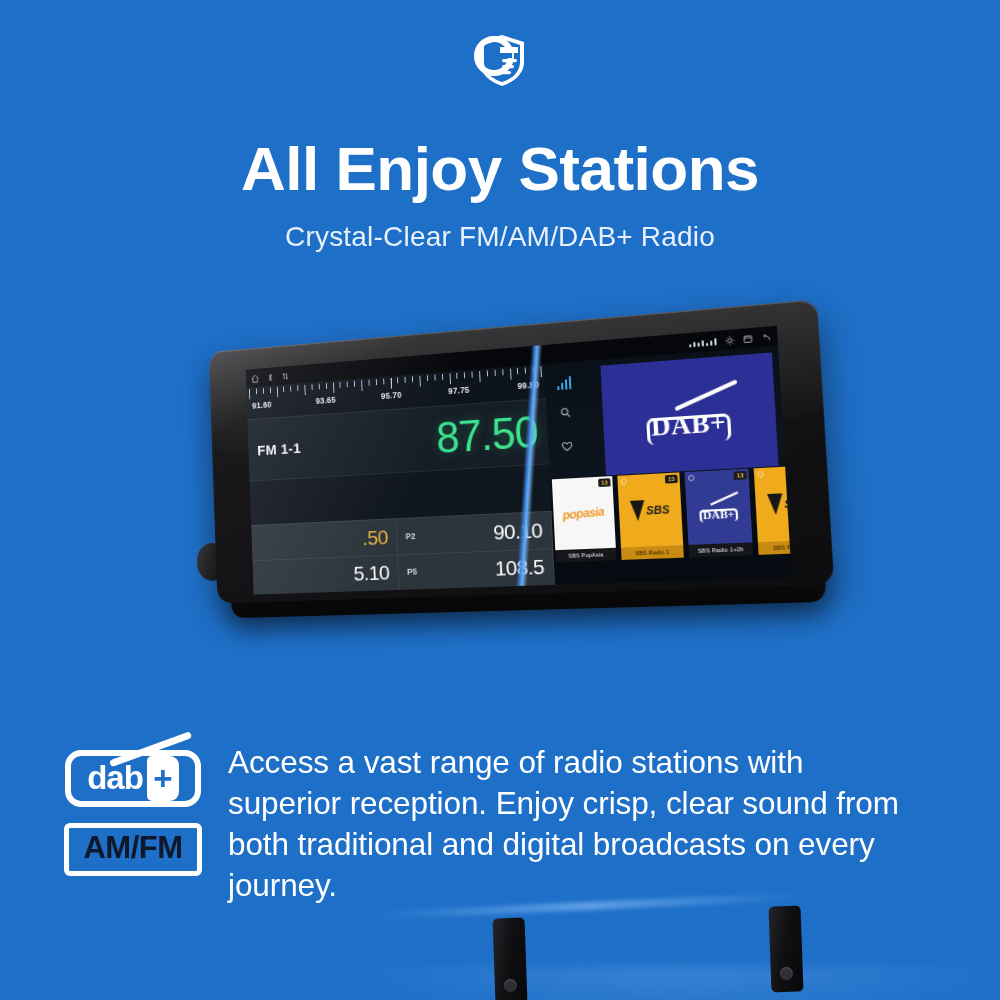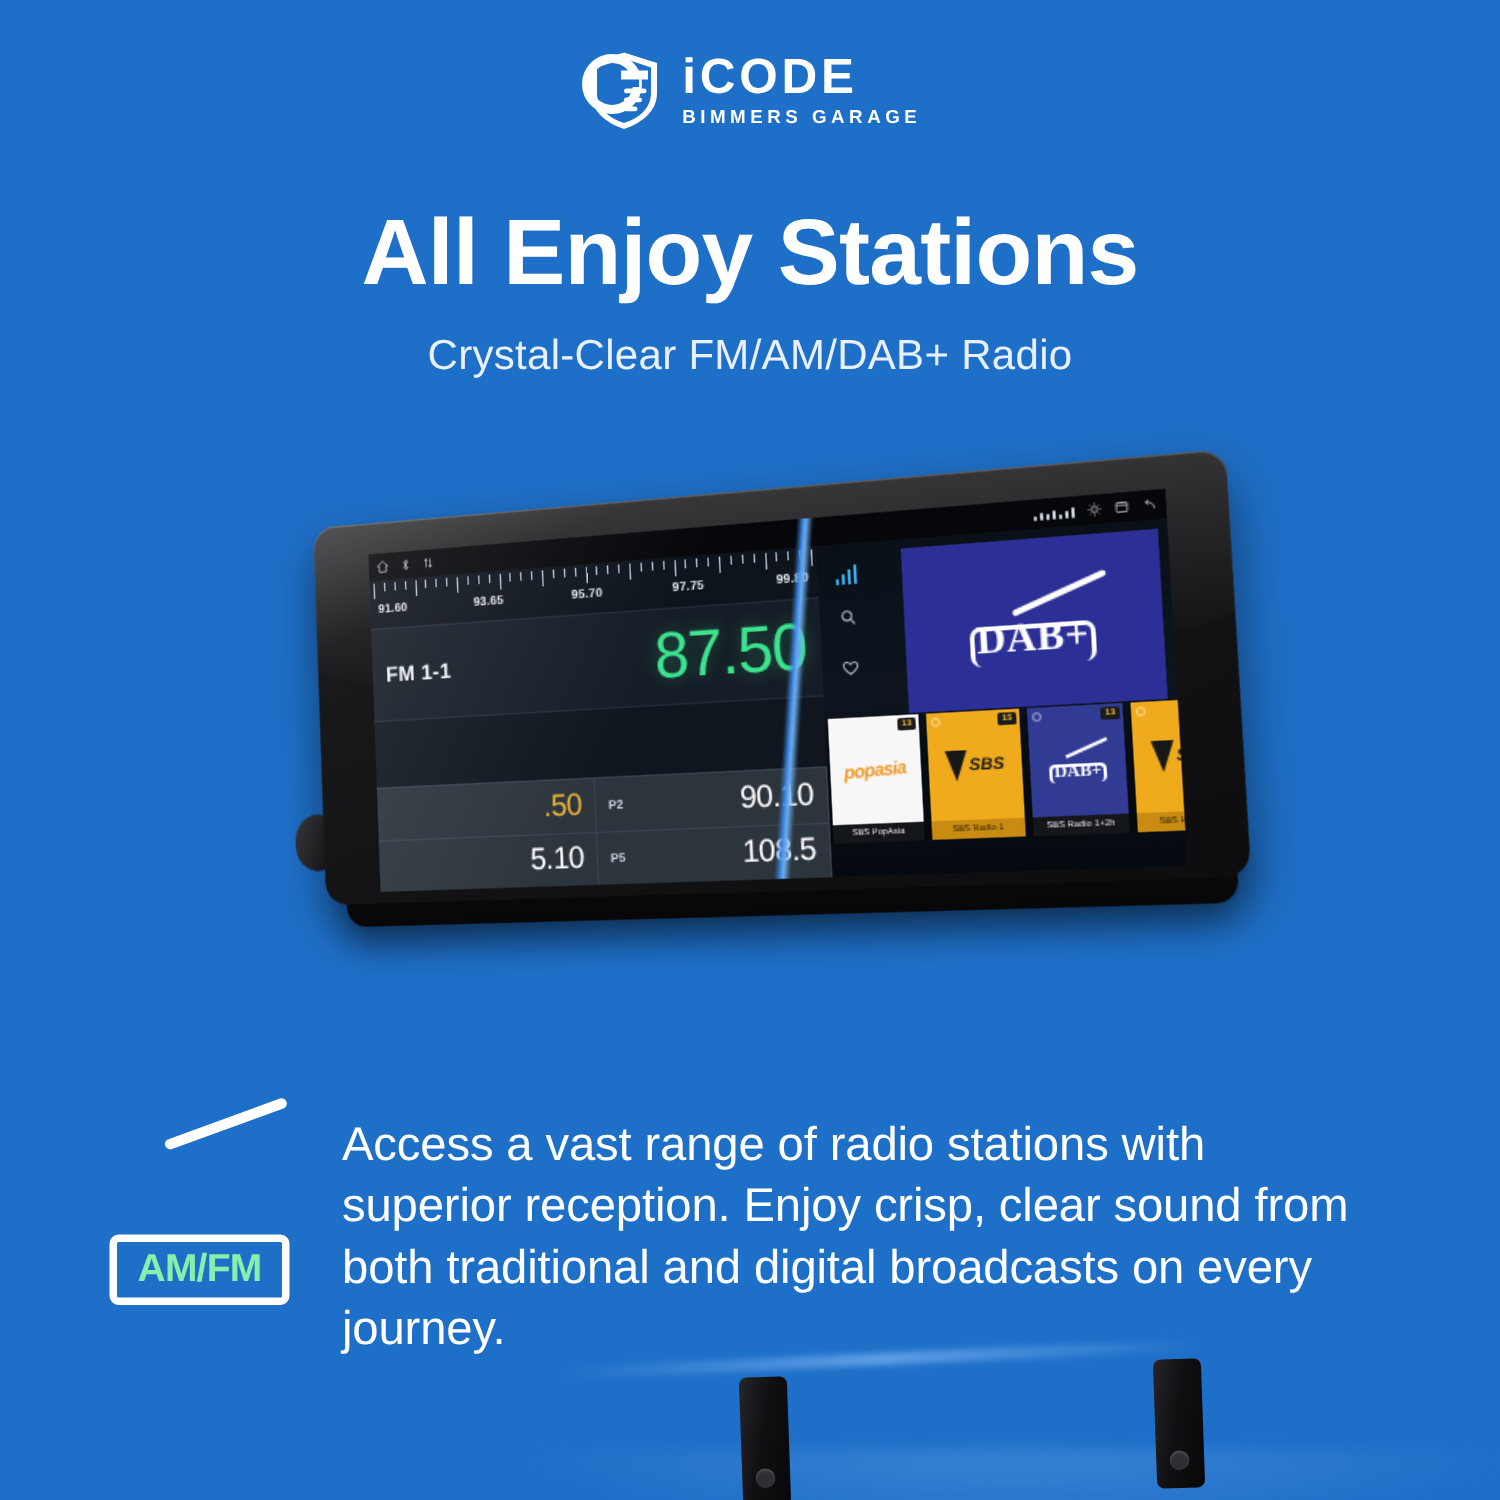--- a/index.html
+++ b/index.html
@@ -270,21 +270,21 @@
     color:#1E6FC8; font-size:33px; font-weight:bold; line-height:1;
     margin-left:2px;
   }
   .dpb-antenna{
     position:absolute; right:10px; top:-4px; width:86px; height:7px;
     background:#ffffff; border-radius:4px;
     transform:rotate(-20deg); transform-origin:right center;
   }
   .amfm-badge{
     border:5px solid #ffffff; border-radius:6px; padding:4px 14px 6px;
-    color:#86efac; font-size:26px; font-weight:bold; letter-spacing:-.5px;
+    color:#0f172a; font-size:31px; font-weight:bold; letter-spacing:-.5px;
     line-height:1.05;
   }
   .body-copy{
     position:absolute; left:228px; top:742px; width:680px;
     color:#ffffff; font-size:31.5px; line-height:1.30; letter-spacing:-.1px;
   }
 </style>
 </head>
 <body>
 
@@ -295,24 +295,20 @@
       <path d="M30 7 L48 13 V30 C48 40 40 47 30 50 C20 47 12 40 12 30 V13 Z" fill="#1E6FC8"></path>
       <path d="M22 2 A19 19 0 1 0 22 40 A19 19 0 0 1 22 2 Z" fill="#ffffff" opacity="0"></path>
       <circle cx="22" cy="24" r="17" fill="none" stroke="#ffffff" stroke-width="6"></circle>
       <rect x="20" y="20" width="20" height="6" fill="#1E6FC8"></rect>
       <path d="M28 15 L46 15 L46 21 L28 21 Z" fill="#ffffff"></path>
       <rect x="30" y="27" width="15" height="3.2" rx="1.6" fill="#ffffff"></rect>
       <rect x="30" y="33" width="12" height="3.2" rx="1.6" fill="#ffffff"></rect>
       <rect x="30" y="39" width="9" height="3.2" rx="1.6" fill="#ffffff"></rect>
     </svg>
   </div>
-  <div class="brand-words">
-    <div class="brand-name">iCODE</div>
-    <div class="brand-sub">BIMMERS GARAGE</div>
-  </div>
 </div>
 
 <div class="hero">
   <h1 class="hero-title">All Enjoy Stations</h1>
   <div class="hero-sub">Crystal-Clear FM/AM/DAB+ Radio</div>
 </div>
 
 <div class="device-stage">
   <div class="floor-glow"></div>
   <div class="bracket b1"></div>
@@ -531,17 +527,21 @@
         <div class="split"></div>
         <div class="screen-gloss"></div>
       </div>
     </div>
   </div>
 </div>
 
 <div class="badges">
   <div class="dabplus-badge">
     <span class="dpb-antenna"></span>
+    <div class="dpb-shell">
+      <span class="dpb-text">dab</span>
+      <span class="dpb-plus">+</span>
+    </div>
   </div>
   <div class="amfm-badge">AM/FM</div>
 </div>
 
 <p class="body-copy">Access a vast range of radio stations with superior reception. Enjoy crisp, clear sound from both traditional and digital broadcasts on every journey.</p>
 
 </body></html>

